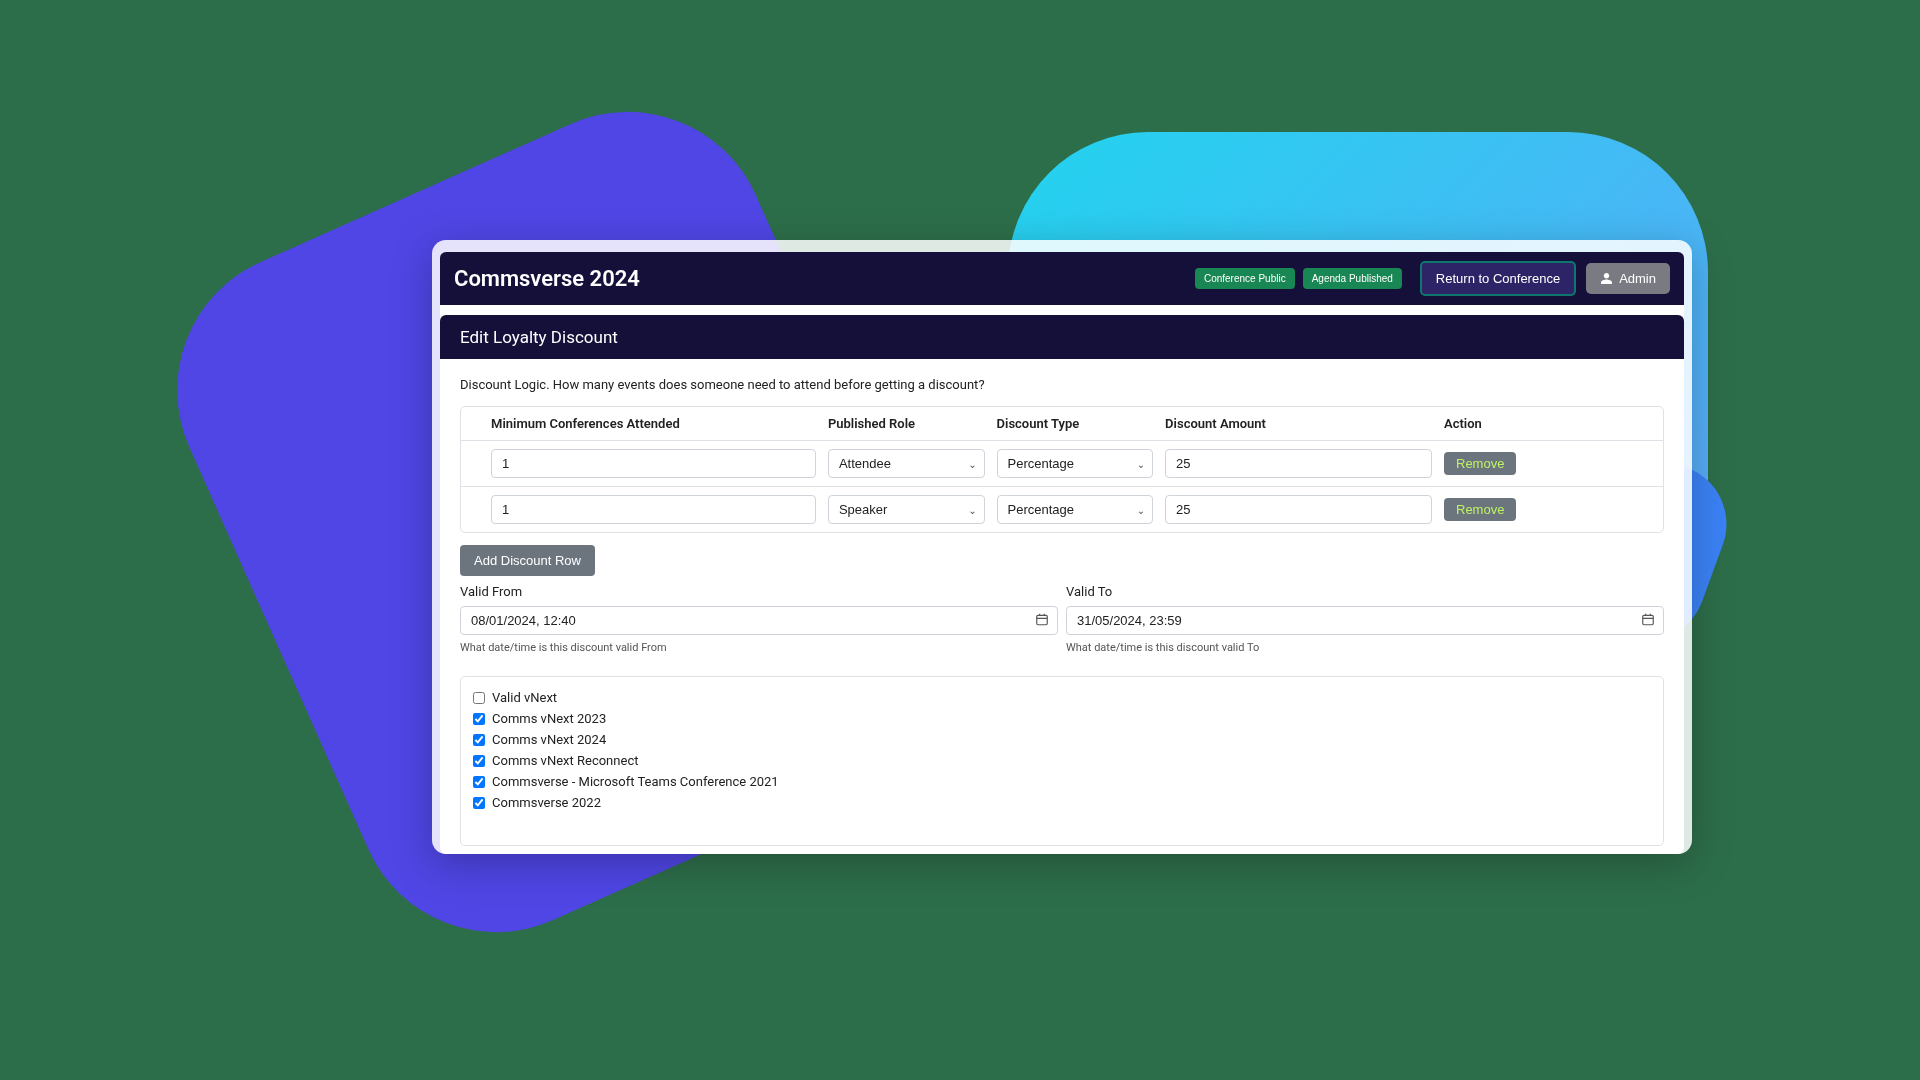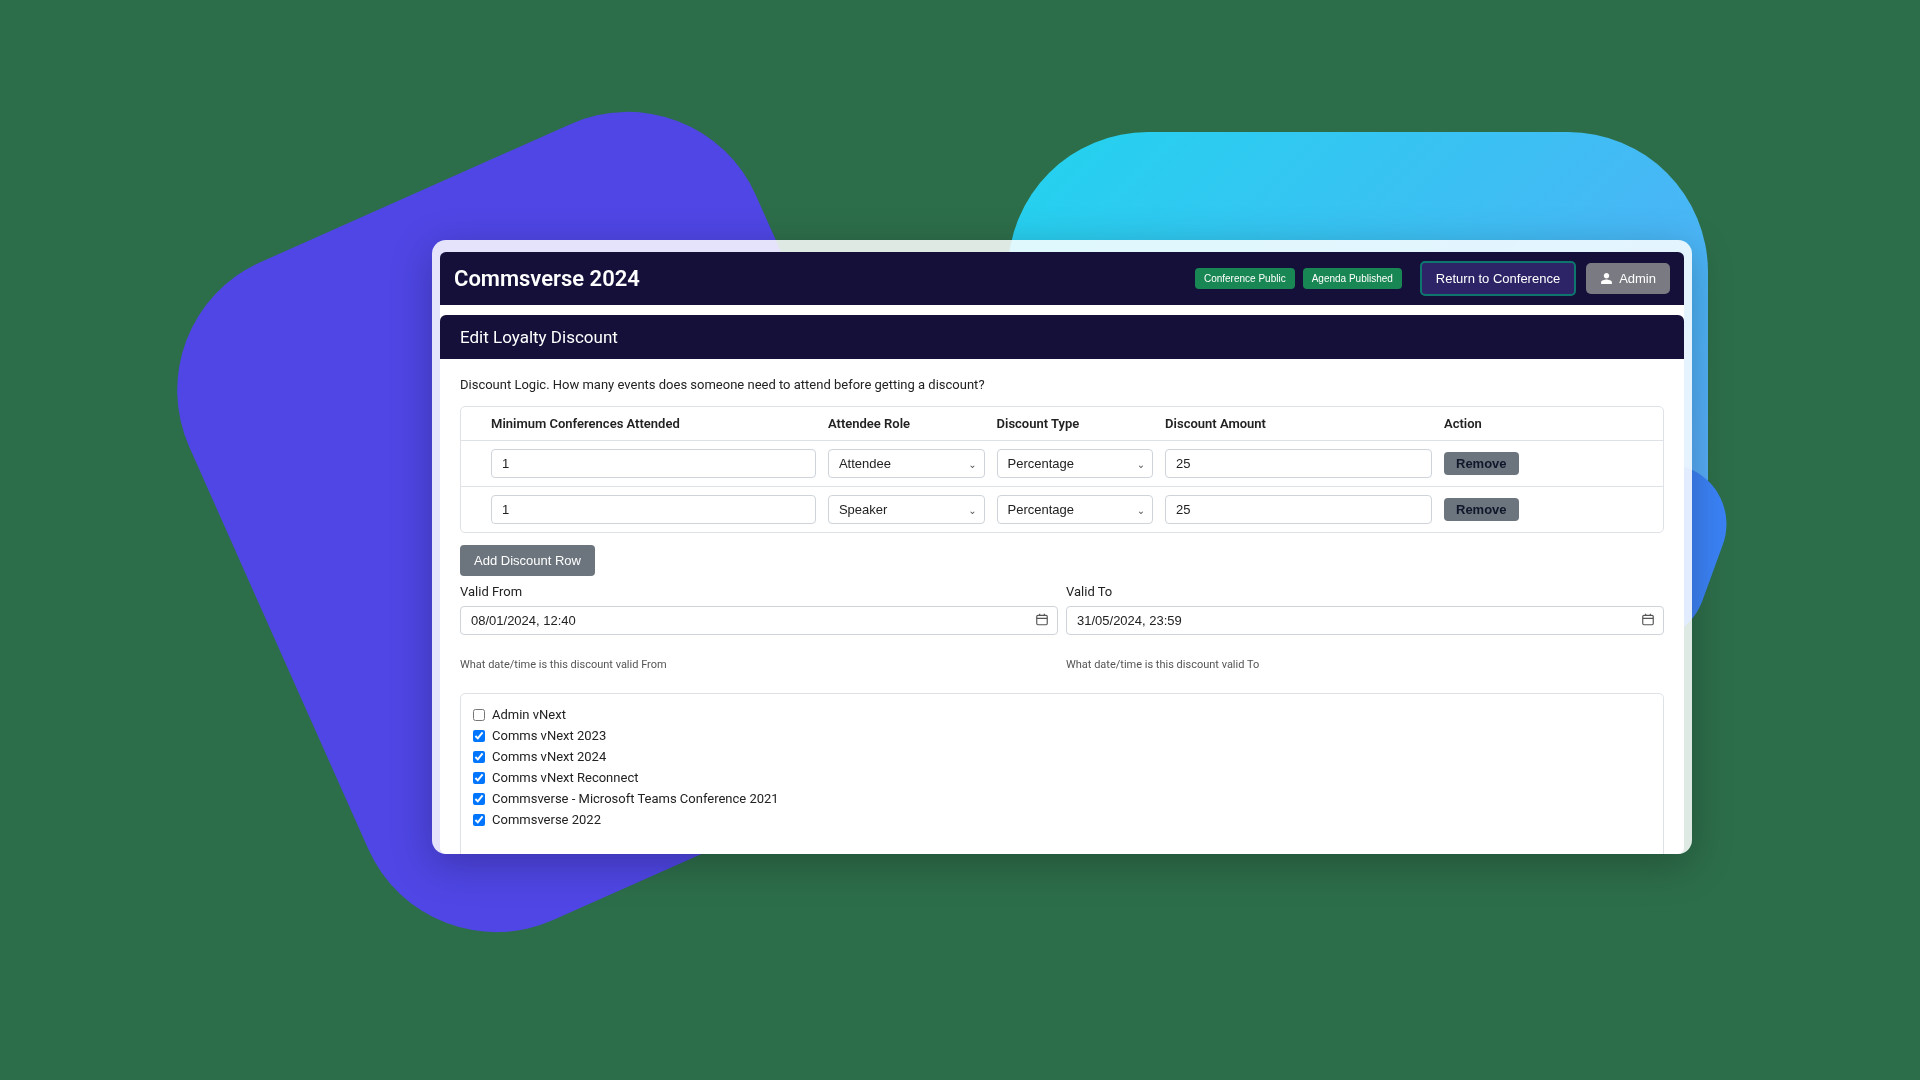--- a/index.html
+++ b/index.html
@@ -184,27 +184,26 @@
   position: absolute;
   right: 8px;
   top: 50%;
   transform: translateY(-50%);
   pointer-events: none;
   color: #555;
   font-size: 10px;
 }
 .btn-remove {
   background: #6c757d;
-  color: #0f172a;
+  color: #bef264;
   border: none;
   padding: 4px 12px;
   border-radius: 4px;
   font-size: 13px;
   cursor: pointer;
-  font-weight: bold;
 }
 .btn-add {
   background: #6c757d;
   color: #fff;
   border: none;
   padding: 8px 14px;
   border-radius: 4px;
   font-size: 13px;
   cursor: pointer;
   margin-bottom: 8px;
@@ -238,21 +237,21 @@
   position: absolute;
   right: 9px;
   top: 50%;
   transform: translateY(-50%);
   pointer-events: none;
   color: #555;
 }
 .help-text {
   font-size: 11px;
   color: #555;
-  margin-top: 23px;
+  margin-top: 6px;
 }
 .conf-list {
   border: 1px solid #dee2e6;
   border-radius: 5px;
   padding: 10px 12px;
   height: 170px;
   overflow-y: scroll;
 }
 .conf-item {
   display: flex;
@@ -293,21 +292,21 @@
       </button>
     </div>
 
     <div class="content-area">
       <div class="panel-header">Edit Loyalty Discount</div>
       <div class="desc-text">Discount Logic. How many events does someone need to attend before getting a discount?</div>
 
       <div class="discount-table">
         <div class="discount-header">
           <div class="col-min">Minimum Conferences Attended</div>
-          <div class="col-role">Attendee Role</div>
+          <div class="col-role">Published Role</div>
           <div class="col-type">Discount Type</div>
           <div class="col-amount">Discount Amount</div>
           <div class="col-action">Action</div>
         </div>
         <div id="discount-rows">
             <div class="discount-row">
               <div class="col-min"><input class="text-input" value="1" style=""></div>
               <div class="col-role">
                 <div class="select-wrap"><select class="select-input"><option>Attendee</option></select><span class="select-chevron">⌄</span></div>
               </div>
@@ -362,21 +361,21 @@
                 </svg>
             </span>
           </div>
           <div class="help-text">What date/time is this discount valid To</div>
         </div>
       </div>
 
       <div class="conf-list" id="conf-list">
           <div class="conf-item">
             <input type="checkbox" style="">
-            <span>Admin vNext</span>
+            <span>Valid vNext</span>
           </div>
           <div class="conf-item">
             <input type="checkbox" checked="" style="">
             <span>Comms vNext 2023</span>
           </div>
           <div class="conf-item">
             <input type="checkbox" checked="" style="">
             <span>Comms vNext 2024</span>
           </div>
           <div class="conf-item">

